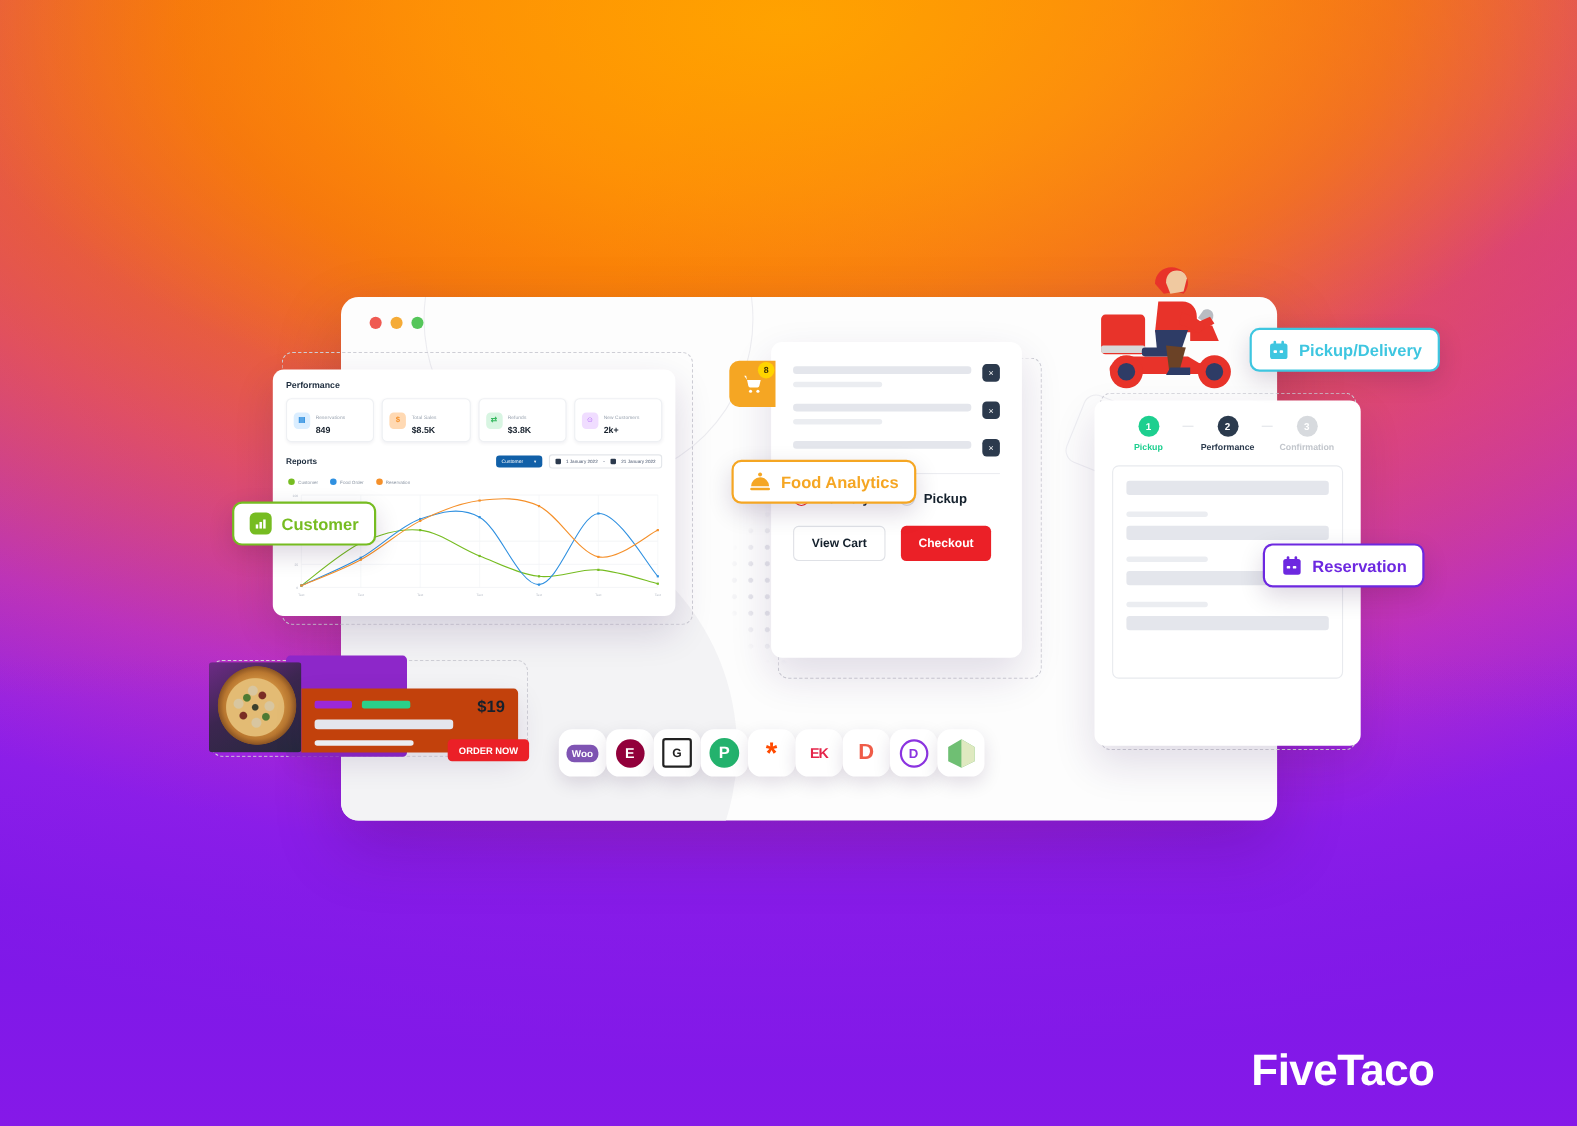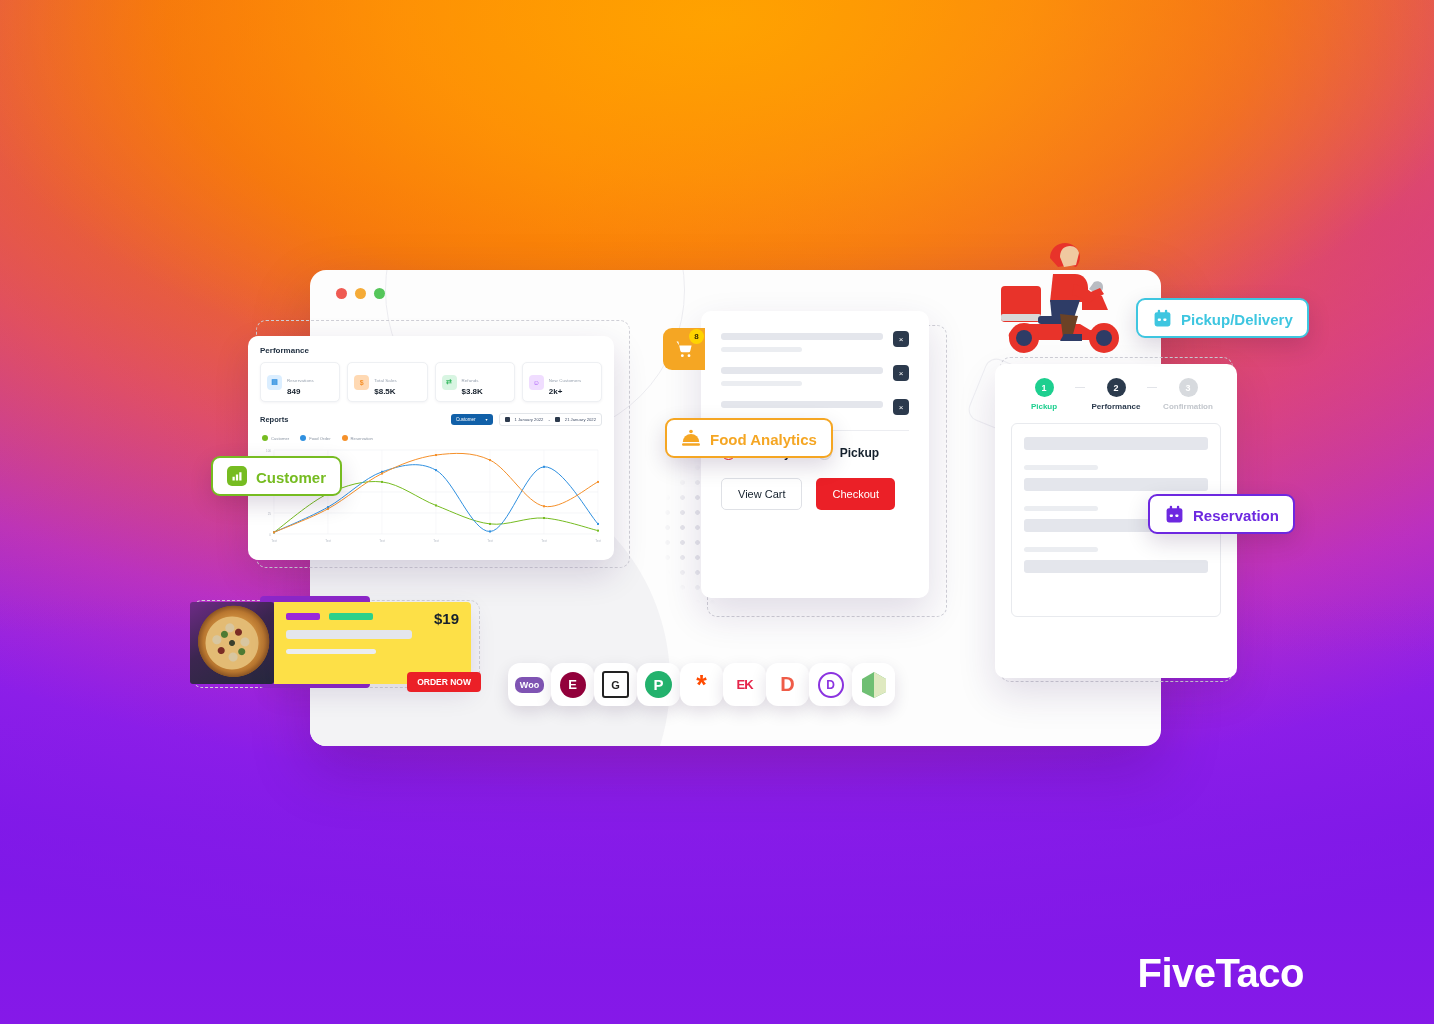--- a/index.html
+++ b/index.html
@@ -154,21 +154,21 @@
     color: #fff; font-size: 8px; display: flex; align-items: center; justify-content: center;
     flex: none; margin-top: -2px;
   }
   .divider { height: 1px; background: #ecedf1; margin: 4px 0 14px; }
   .radios { display: flex; align-items: center; gap: 26px; margin-bottom: 18px; }
   .radio { display: flex; align-items: center; gap: 8px; font-size: 12px; font-weight: 700; color: #14202c; }
   .rc { width: 15px; height: 15px; border-radius: 50%; border: 1.5px solid #d8dbe1; display: flex; align-items: center; justify-content: center; background:#f6f7f9;}
   .rc.on { border-color: #eb2027; background: #fff; }
   .rc.on::after { content:''; width: 9px; height: 9px; border-radius: 50%; background: #eb2027; }
   .cart-btns { display: flex; gap: 14px; }
-  .btn { border-radius: 5px; font-size: 11px; font-weight: 400; padding: 9px 16px; cursor: pointer; }
+  .btn { border-radius: 5px; font-size: 11px; font-weight: 700; padding: 9px 16px; cursor: pointer; }
   .btn-outline { background: #fff; border: 1px solid #dfe1e6; color: #14202c; }
   .btn-red { background: #eb2027; color: #fff; border: none; }
 
   .cart-fab {
     position: absolute; left: 663px; top: 328px;
     width: 42px; height: 42px; border-radius: 9px 0 0 9px;
     background: #f5a623; z-index: 11;
     display: flex; align-items: center; justify-content: center;
   }
   .cart-badge {
@@ -227,23 +227,24 @@
       radial-gradient(circle at 30% 64%, #7a2c24 0 3px, transparent 4px),
       radial-gradient(circle at 68% 66%, #4e7a33 0 3px, transparent 4px),
       radial-gradient(circle at 50% 50%, #3b3f2c 0 2.5px, transparent 3.5px),
       radial-gradient(circle at 46% 22%, #d8c6a0 0 4px, transparent 5px),
       radial-gradient(circle at 22% 44%, #d8c6a0 0 4px, transparent 5px),
       radial-gradient(circle at 74% 48%, #d8c6a0 0 4px, transparent 5px),
       radial-gradient(circle at 52% 76%, #d8c6a0 0 4px, transparent 5px),
       radial-gradient(circle at 50% 50%, #e3bb74 0 26px, transparent 27px);
   }
   .pizza-body {
-    flex: 1; background: #fde047; border-radius: 0 4px 4px 0;
+    flex: 1; background: #c2410c; border-radius: 0 4px 4px 0;
     padding: 11px 12px; position: relative;
     box-shadow: 0 10px 26px rgba(50,20,90,.12);
+    margin-top: 24px;
   }
   .tagrow { display: flex; align-items: center; gap: 9px; }
   .tag { height: 7px; border-radius: 2px; }
   .price { position: absolute; right: 12px; top: 8px; font-size: 15px; font-weight: 700; color: #16202c; }
   .order-now {
     position: absolute; right: -10px; bottom: -8px;
     background: #eb2027; color: #fff; font-size: 8.5px; font-weight: 700;
     border-radius: 4px; padding: 5px 10px; border: none; text-align: right;
   }
   .pizza-accent {

